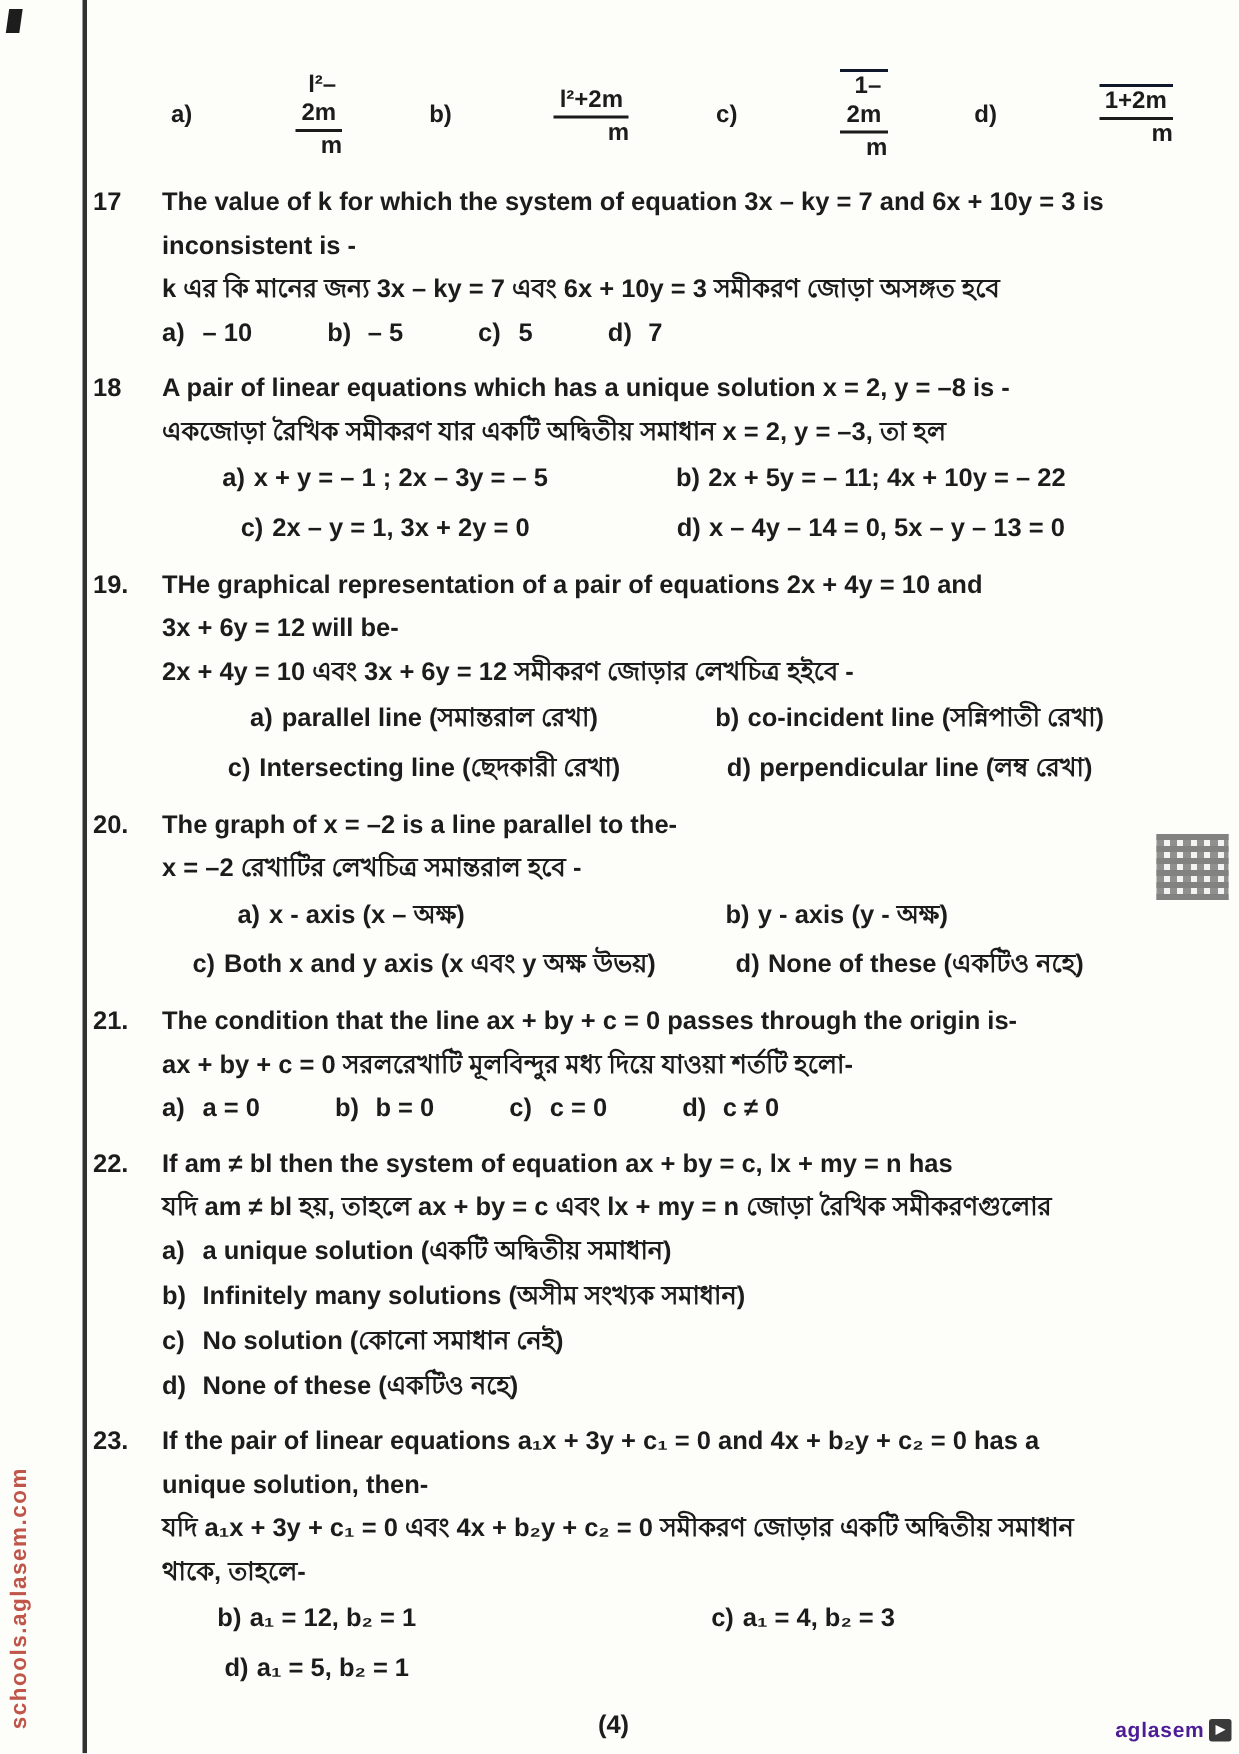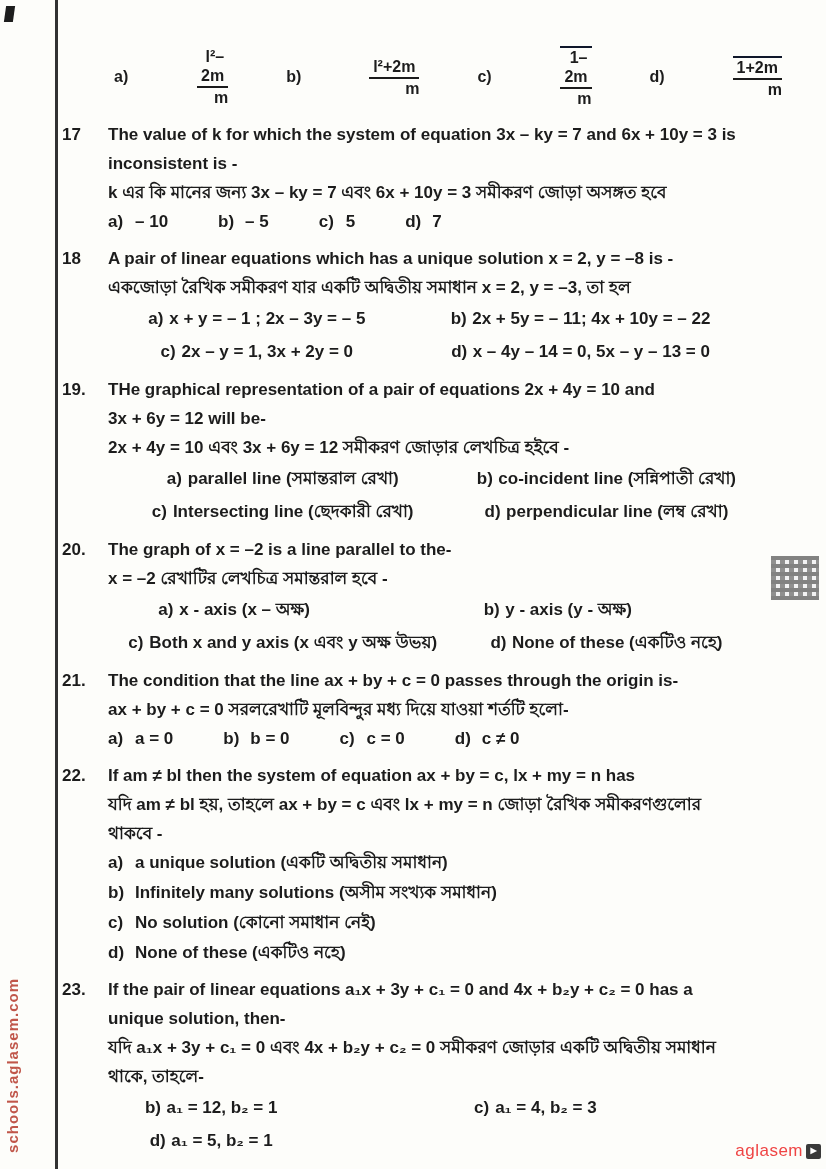--- a/index.html
+++ b/index.html
@@ -16,21 +16,21 @@
   .scan-edge-line{position:absolute;left:55px;top:0;width:3px;height:1169px;background:#161616;opacity:.88;}
   .corner-blemish{position:absolute;left:5px;top:6px;width:9px;height:16px;background:#1d1d1d;transform:skewX(-8deg);}
   
   .watermark{
     position:absolute;left:4px;bottom:16px;
     writing-mode:vertical-rl;transform:rotate(180deg);
     color:#c0564a;font-size:15px;letter-spacing:1px;font-weight:600;
   }
   
   .brand{position:absolute;right:5px;bottom:8px;display:flex;align-items:center;gap:3px;}
-  .brand-text{color:#ef4444;font-size:17px;font-weight:normal;letter-spacing:0.5px;}
+  .brand-text{color:#4c1d95;font-size:14px;font-weight:bold;letter-spacing:0.5px;}
   .brand-logo{width:15px;height:15px;background:#3a3a3a;border-radius:2px;display:flex;align-items:center;justify-content:center;color:#fff;font-size:8px;line-height:1;}
   
   .qr{
     position:absolute;right:7px;top:556px;width:48px;height:44px;
     background:
       repeating-linear-gradient(0deg,#6d6d6d 0 4px,rgba(255,255,255,0) 4px 8px),
       repeating-linear-gradient(90deg,#7d7d7d 0 5px,#f2f2f2 5px 9px);
     opacity:.85;
   }
   
@@ -178,21 +178,20 @@
           <span class="opt"><span class="opt-label">d)</span><span>c ≠ 0</span></span>
         </div>
       </div>
     </div>
 
     <div class="question">
       <div class="qnum">22.</div>
       <div class="qbody">
         <div class="qline">If am ≠ bl then the system of equation ax + by = c, lx + my = n has</div>
         <div class="qline">যদি am ≠ bl হয়, তাহলে ax + by = c এবং lx + my = n জোড়া রৈখিক সমীকরণগুলোর</div>
-        <div class="qline">থাকবে -</div>
         <div class="opts-stack">
           <span class="opt"><span class="opt-label">a)</span><span>a unique solution   (একটি অদ্বিতীয় সমাধান)</span></span>
           <span class="opt"><span class="opt-label">b)</span><span>Infinitely many solutions  (অসীম সংখ্যক সমাধান)</span></span>
           <span class="opt"><span class="opt-label">c)</span><span>No solution   (কোনো সমাধান নেই)</span></span>
           <span class="opt"><span class="opt-label">d)</span><span>None of these  (একটিও নহে)</span></span>
         </div>
       </div>
     </div>
 
     <div class="question">

